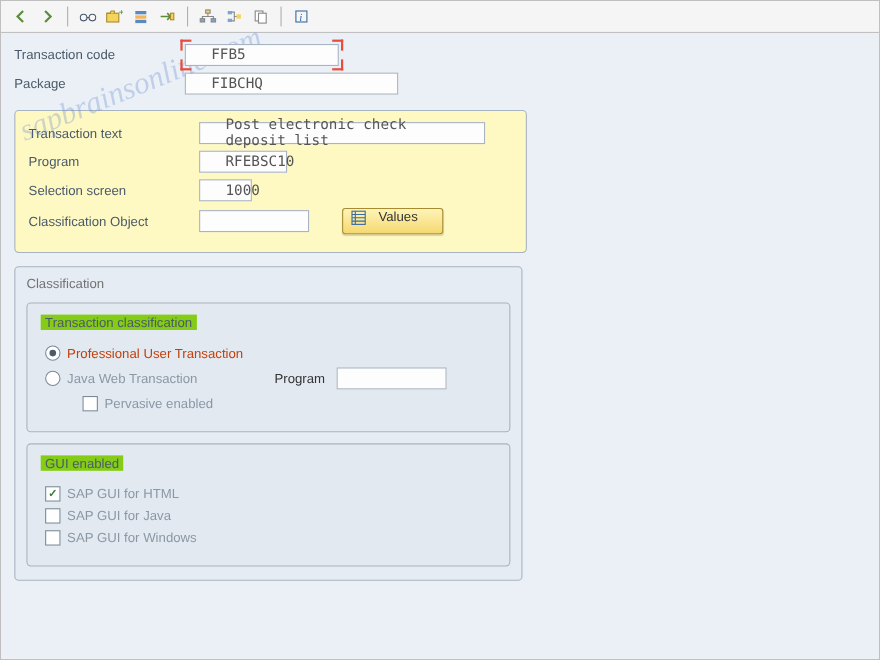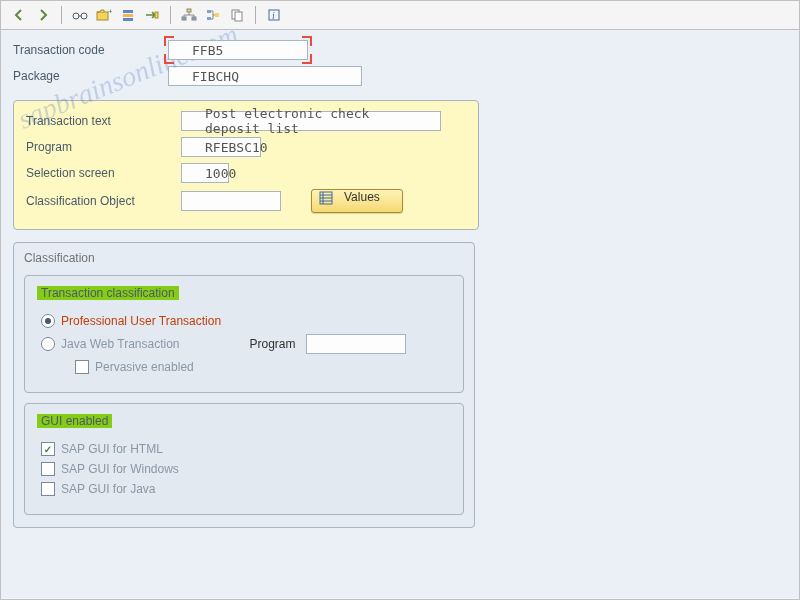--- a/index.html
+++ b/index.html
@@ -321,23 +321,23 @@
       </div>
 
       <div class="fieldset">
         <div class="fieldset-legend">GUI enabled</div>
         <div class="check-row">
           <span class="checkbox">✓</span>
           <span>SAP GUI for HTML</span>
         </div>
         <div class="check-row">
           <span class="checkbox"></span>
-          <span>SAP GUI for Windows</span>
+          <span>SAP GUI for Java</span>
         </div>
         <div class="check-row">
           <span class="checkbox"></span>
-          <span>SAP GUI for Java</span>
+          <span>SAP GUI for Windows</span>
         </div>
       </div>
     </div>
 
   </div>
 </div>
 
 </body></html>

